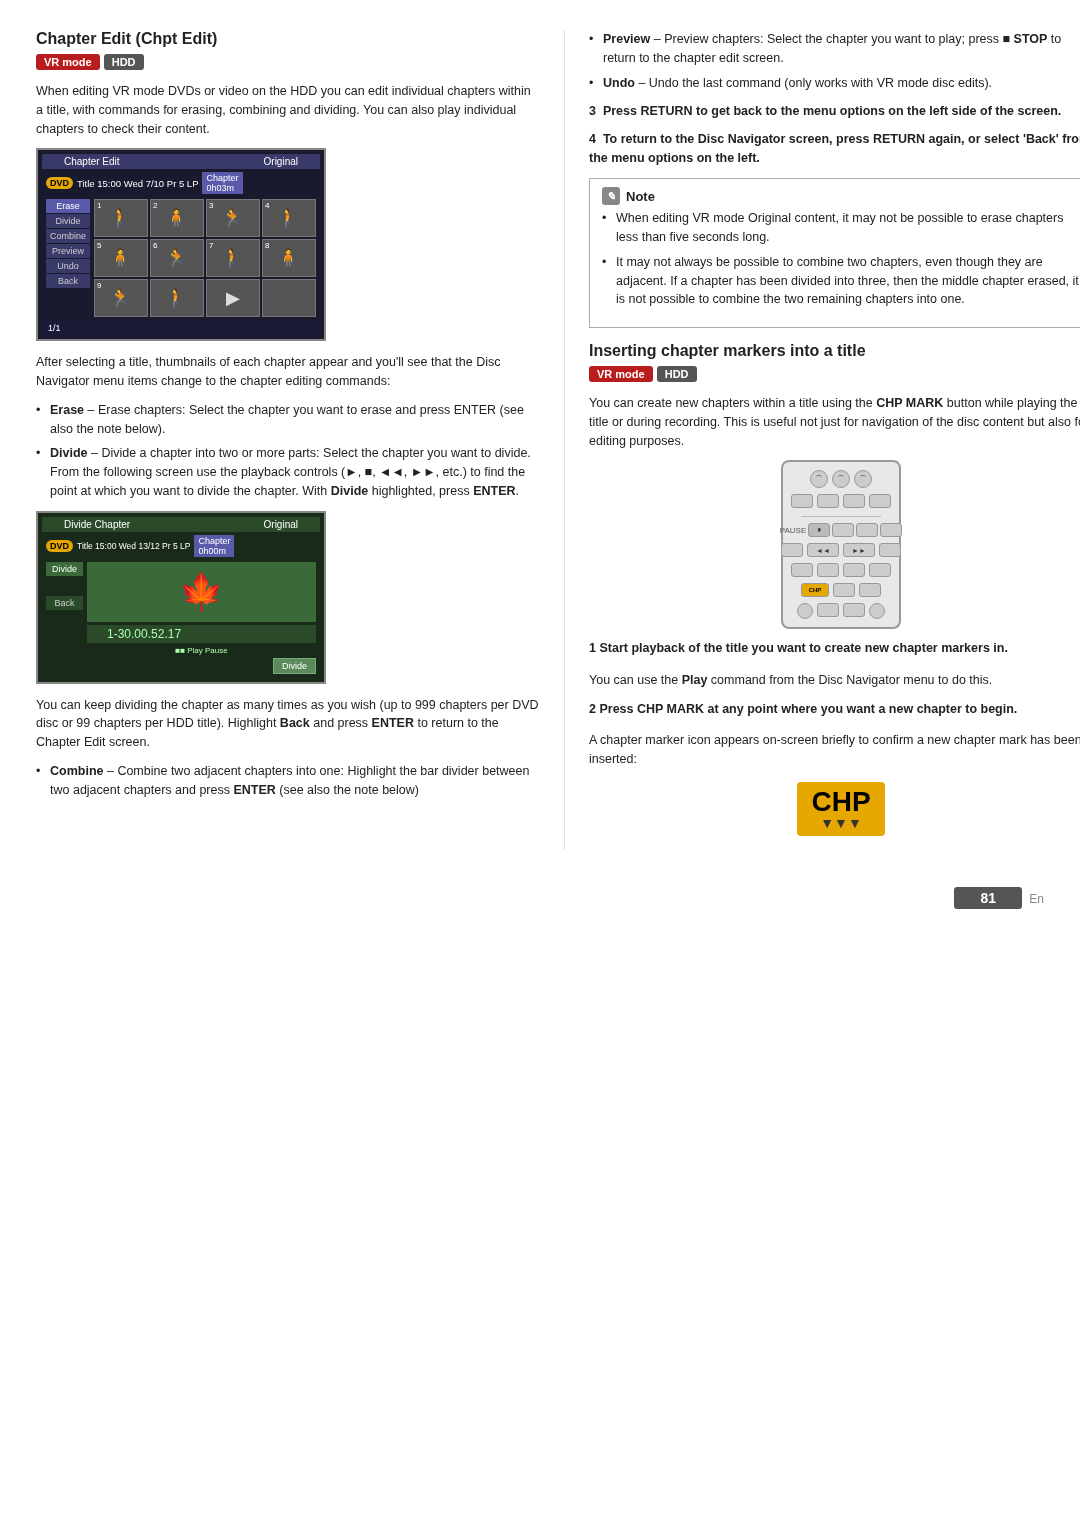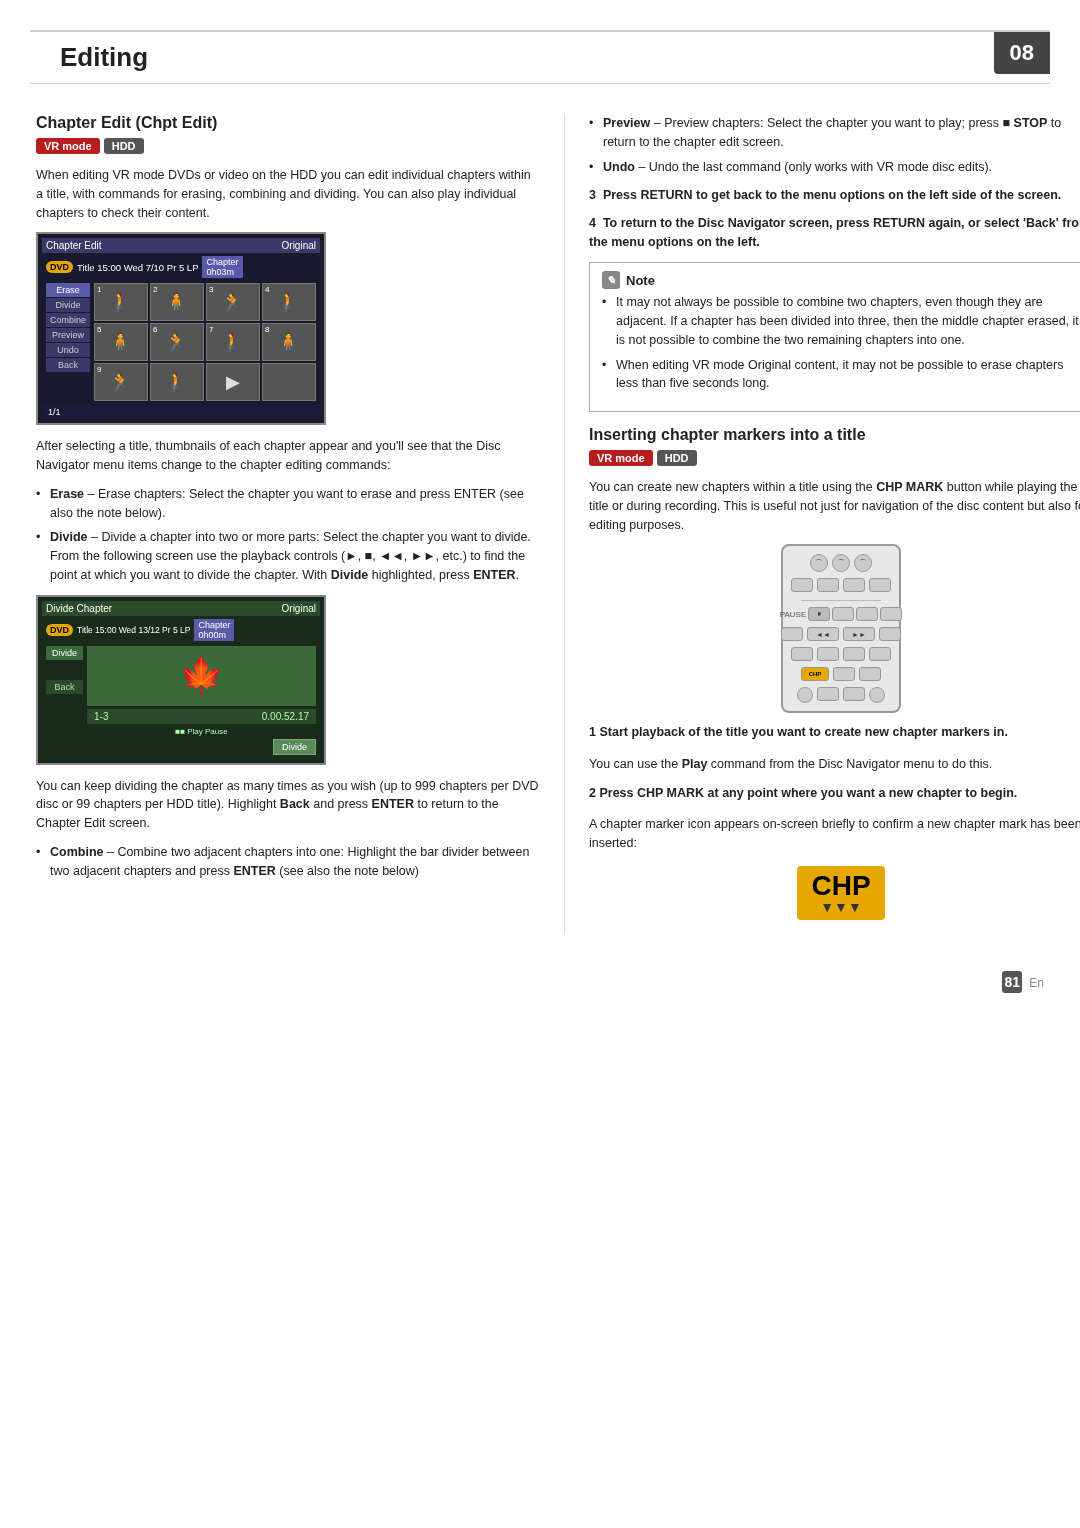--- a/index.html
+++ b/index.html
@@ -127,21 +127,21 @@
       border: 2px solid #888;
       background: #1a1a2e;
       color: #fff;
       margin: 10px 0;
       font-size: 10px;
       padding: 4px;
       width: 290px;
     }
     .screen-mockup .sm-header {
       background: #3a3a6a;
-      padding: 2px 4px;
+      padding: 2px 22px;
       font-size: 10px;
       display: flex;
       justify-content: space-between;
       margin-bottom: 2px;
     }
     .screen-mockup .sm-row {
       display: flex;
       align-items: center;
       gap: 4px;
       padding: 1px 4px;
@@ -329,24 +329,20 @@
 
     .thumb-icon {
       font-size: 18px;
     }
   </style>
 </head>
 <body>
 
 <div class="page">
 
-  <div class="page-header">
-    <span class="page-title">Editing</span>
-    <div class="chapter-num">08</div>
-  </div>
 
   <div class="content">
 
     <div class="col-left">
 
       <div class="section-title">Chapter Edit (Chpt Edit)</div>
 
       <div class="badges">
         <span class="badge vr">VR mode</span>
         <span class="badge hdd">HDD</span>
@@ -461,21 +457,21 @@
           </span>
         </div>
         <div style="display:flex; gap:4px; padding:4px; background:#1a2a1a;">
           <div style="display:flex; flex-direction:column; gap:2px;">
             <div class="sm-menu-item active" style="background:#3a6a3a; font-size:9px; padding:2px 6px;">Divide</div>
             <div style="margin-top: 16px;"></div>
             <div class="sm-menu-item" style="background:#2a4a2a; font-size:9px; padding:2px 6px;">Back</div>
           </div>
           <div style="flex:1; display:flex; flex-direction:column; gap:3px;">
             <div style="background:#3a6a3a; height:60px; display:flex; align-items:center; justify-content:center; font-size:36px;">🍁</div>
-            <div style="display:flex; justify-content:space-between; font-size:10px; color:#aaffaa; background:#2a4a2a; padding:2px 7px;">
+            <div style="display:flex; font-size:12px; color:#aaffaa; background:#2a4a2a; padding:2px 20px;">
               <span>1-3</span>
               <span>0.00.52.17</span>
             </div>
             <div style="font-size:8px; color:#aaffaa; text-align:center;">■■ Play Pause</div>
             <div style="display:flex; justify-content:flex-end;">
               <div class="sm-divide-btn">Divide</div>
             </div>
           </div>
         </div>
       </div>
@@ -512,22 +508,22 @@
       <div class="step" style="margin-top:8px;">
         <b>4&nbsp;&nbsp;To return to the Disc Navigator screen, press RETURN again, or select 'Back' from the menu options on the left.</b>
       </div>
 
       <div class="note-box">
         <div class="note-title">
           <span class="note-icon">✎</span>
           <span>Note</span>
         </div>
         <ul class="bullet-list">
+          <li>When editing VR mode Original content, it may not be possible to erase chapters less than five seconds long.</li>
           <li>It may not always be possible to combine two chapters, even though they are adjacent. If a chapter has been divided into three, then the middle chapter erased, it is not possible to combine the two remaining chapters into one.</li>
-          <li>When editing VR mode Original content, it may not be possible to erase chapters less than five seconds long.</li>
         </ul>
       </div>
 
       <div class="section-title" style="margin-top:14px;">Inserting chapter markers into a title</div>
 
       <div class="badges">
         <span class="badge vr">VR mode</span>
         <span class="badge hdd">HDD</span>
       </div>
 
@@ -601,18 +597,18 @@
           <span>CHP</span>
           <span class="chp-sub">▼▼▼</span>
         </div>
       </div>
 
     </div>
   </div>
 
   <div style="position:relative; margin-top:10px; padding: 0 36px 40px 36px;">
     <div style="text-align:right; font-size:12px; color:#888;">
-      <span style="background:#555; color:#fff; padding:3px 2px; font-size:14px; font-weight:bold; border-radius:3px; margin-right:4px;"><span>81</span></span>
+      <span style="background:#555; color:#fff; padding:3px 26px; font-size:14px; font-weight:bold; border-radius:3px; margin-right:4px;"><span>81</span></span>
       <span>En</span>
     </div>
   </div>
 
 </div>
 
 </body></html>

